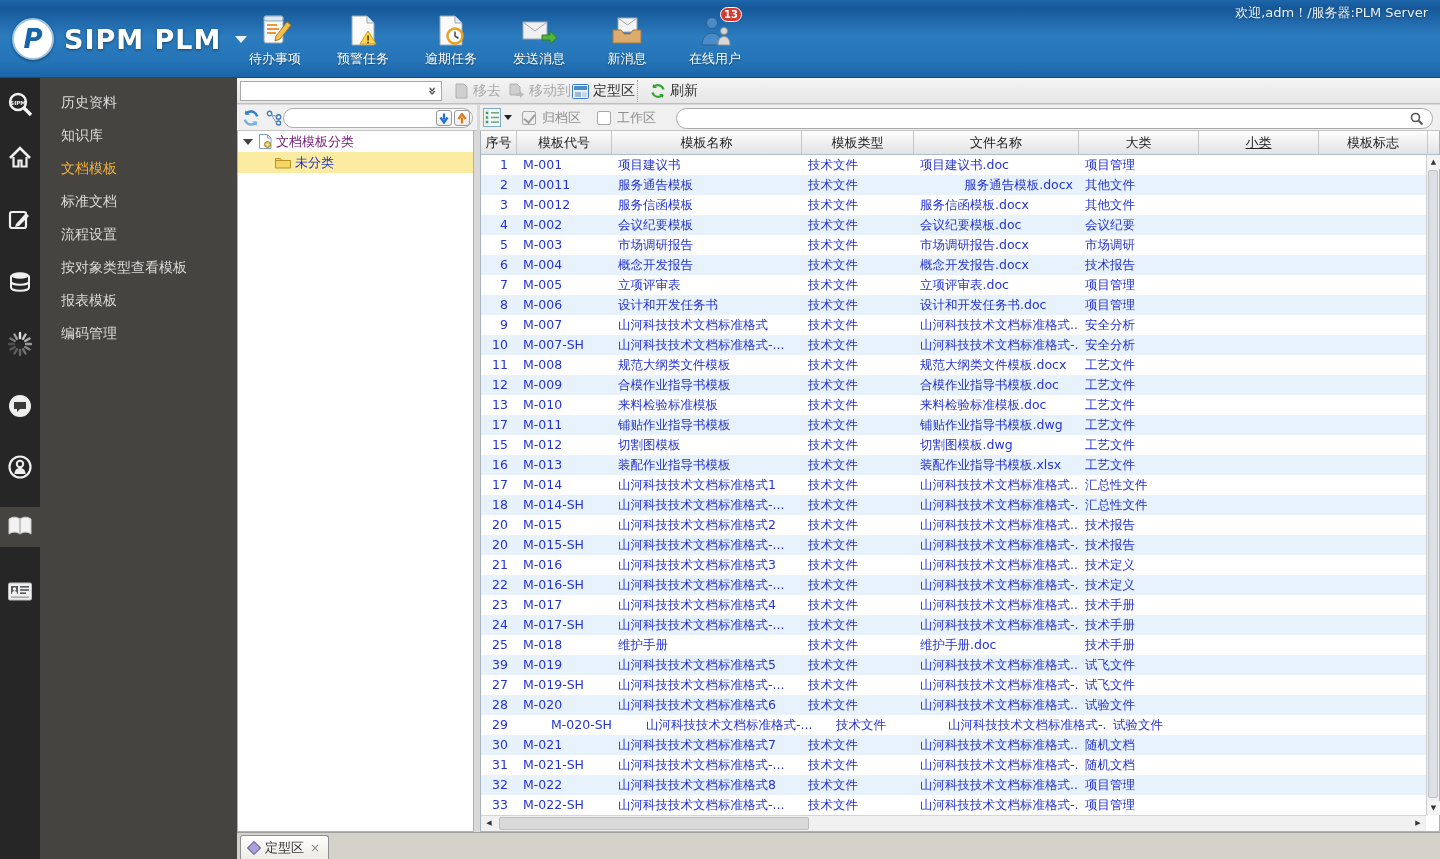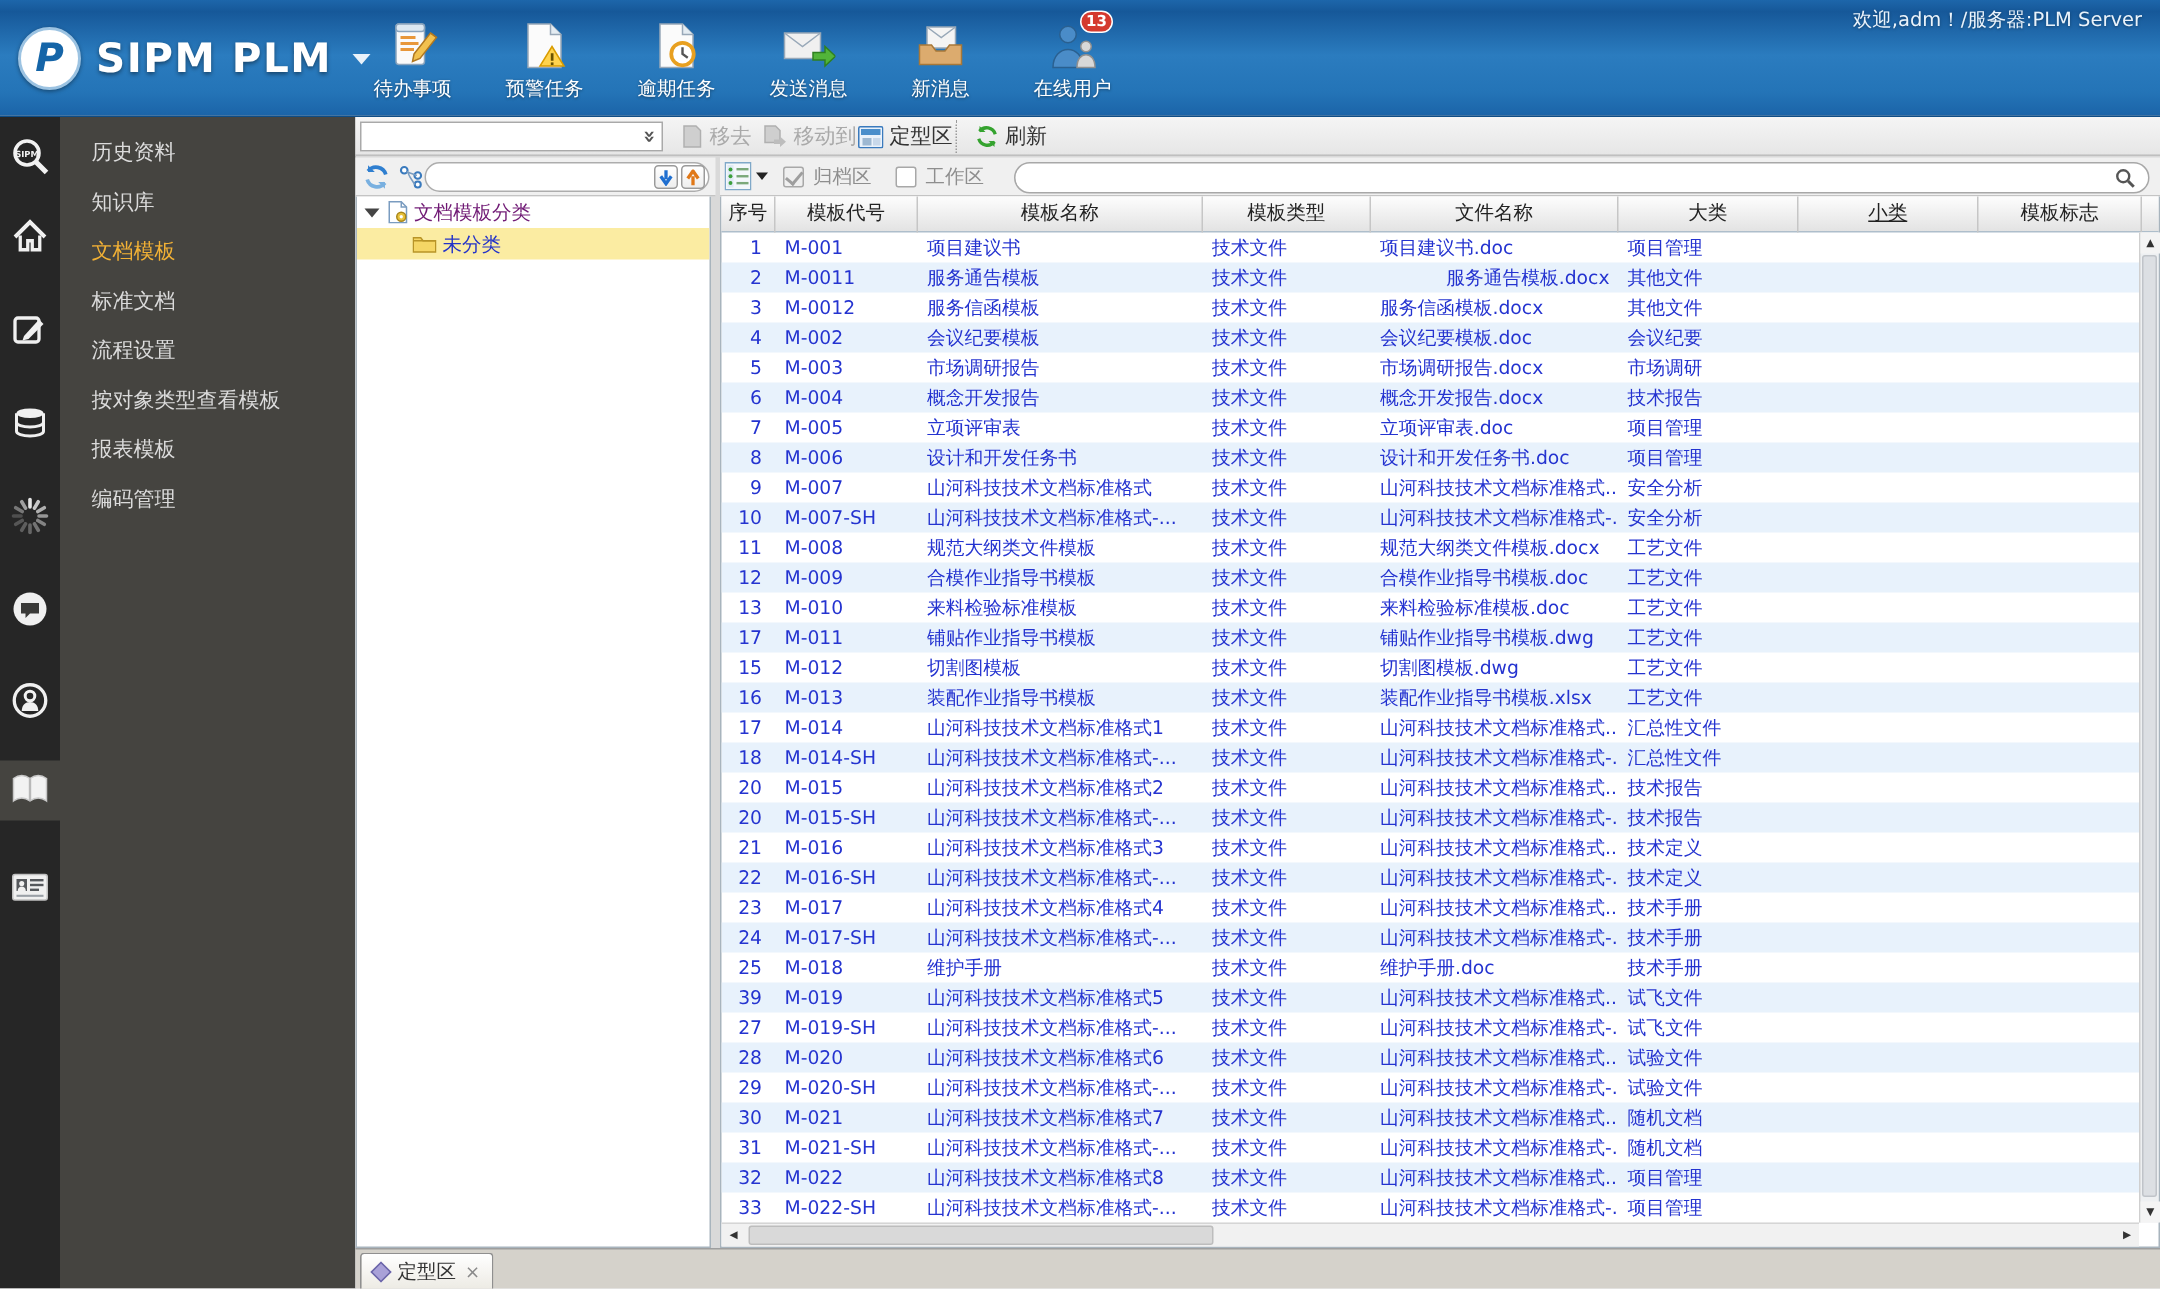--- a/index.html
+++ b/index.html
@@ -729,21 +729,21 @@
             <div class="g-cell" style="width: 95px;">M-020</div>
             <div class="g-cell" style="width: 190px;">山河科技技术文档标准格式6</div>
             <div class="g-cell" style="width: 112px;">技术文件</div>
             <div class="g-cell" style="width: 165px;">山河科技技术文档标准格式...</div>
             <div class="g-cell" style="width: 120px;">试验文件</div>
             <div class="g-cell" style="width: 120px;"></div>
             <div class="g-cell" style="width: 109px;"></div>
           </div>
           <div class="g-row">
             <div class="g-cell num" style="width: 36px;">29</div>
-            <div class="g-cell" style="width: 95px;">M-020-SH</div>
+            <div class="g-cell" style="width: 95px; margin-left: 28px;">M-020-SH</div>
             <div class="g-cell" style="width: 190px;">山河科技技术文档标准格式-...</div>
             <div class="g-cell" style="width: 112px;">技术文件</div>
             <div class="g-cell" style="width: 165px;">山河科技技术文档标准格式-...</div>
             <div class="g-cell" style="width: 120px;">试验文件</div>
             <div class="g-cell" style="width: 120px;"></div>
             <div class="g-cell" style="width: 109px;"></div>
           </div>
           <div class="g-row">
             <div class="g-cell num" style="width: 36px;">30</div>
             <div class="g-cell" style="width: 95px;">M-021</div>

